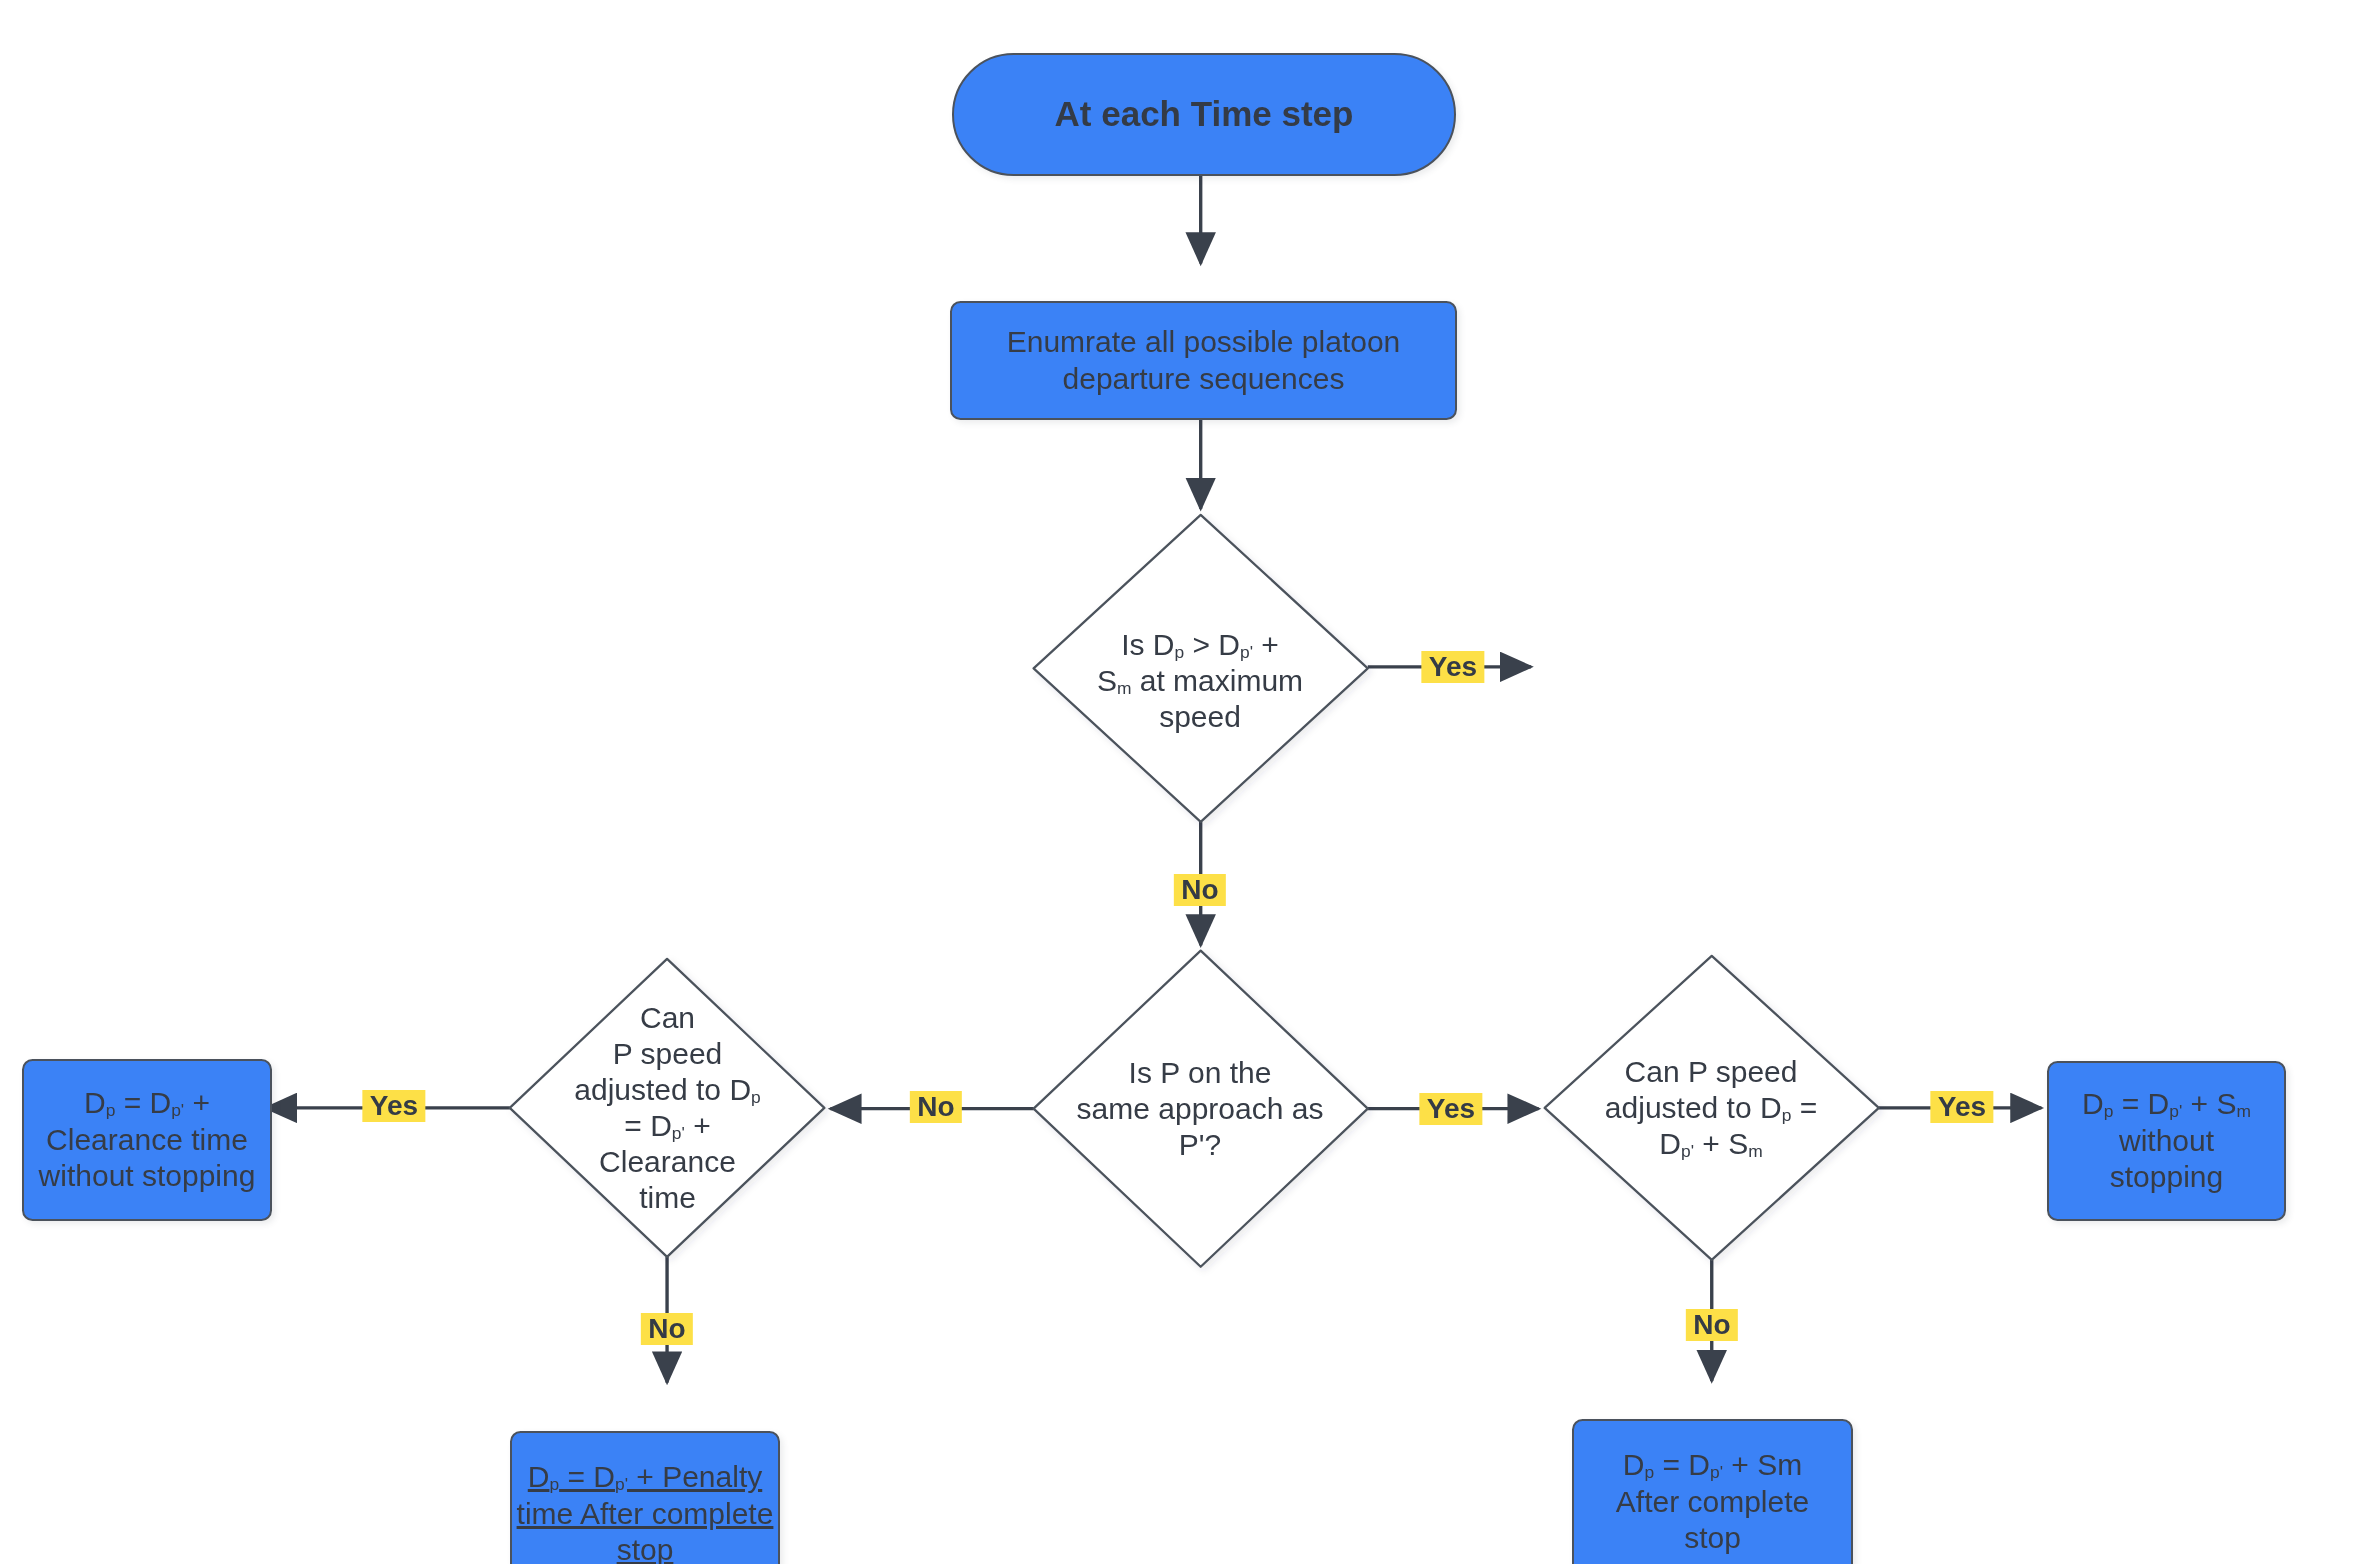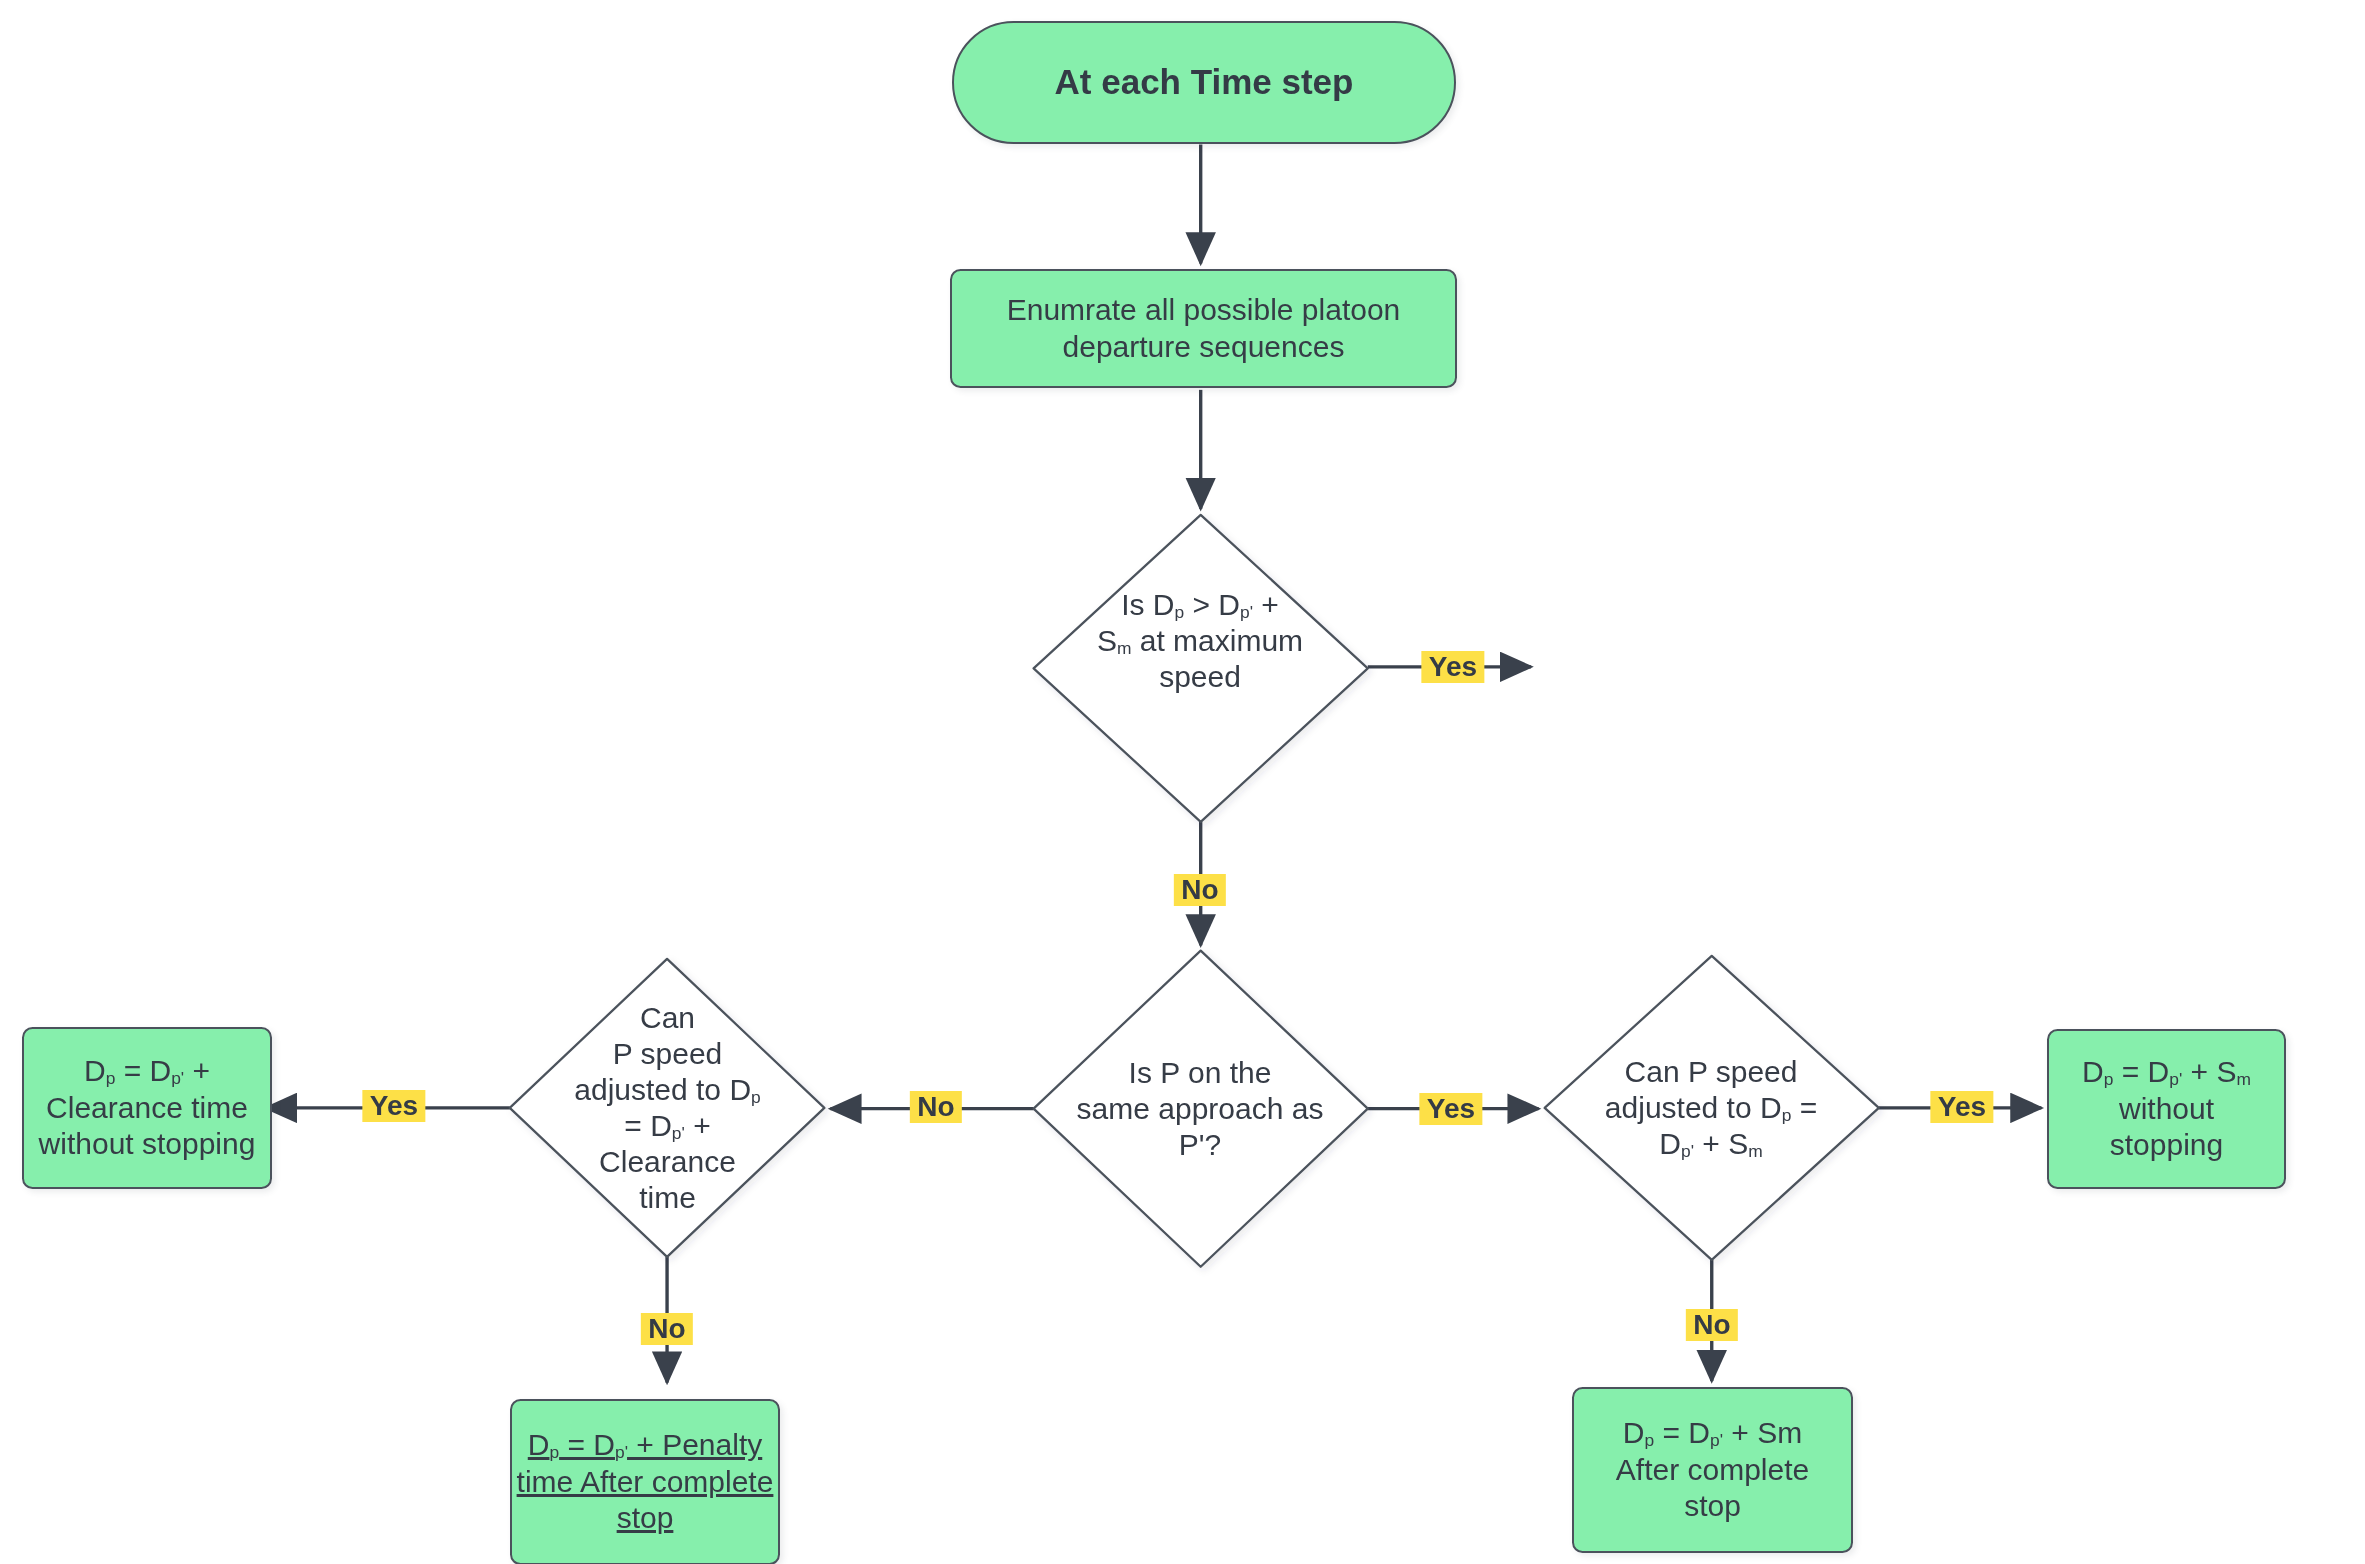--- a/index.html
+++ b/index.html
@@ -22,30 +22,31 @@
   }
   svg.connector-layer {
     position: absolute;
     left: 0; top: 0;
     width: 2366px;
     height: 1564px;
   }
   .node {
     position: absolute;
     box-sizing: border-box;
-    background: #86efac;
+    background: #3b82f6;
     border: 2.3px solid #4b525c;
     display: flex;
     align-items: center;
     justify-content: center;
     text-align: center;
     font-size: 30px;
     line-height: 1.22;
     color: #363c46;
     box-shadow: 3px 3px 6px rgba(60,65,75,0.10);
+    margin-top: 32px;
   }
   .terminal {
     border-radius: 68px;
     font-size: 35px;
     font-weight: bold;
     color: #343b46;
   }
   .process {
     border-radius: 10.5px;
   }
@@ -149,21 +150,21 @@
   </div>
 
   <div class="node process" style="left:1572px; top:1387px; width:281px; height:166px;">
     <div>
         <div><span>D</span><sub>p</sub><span> = D</span><sub>p'</sub><span> + Sm</span></div>
         <div><span>After complete</span></div>
         <div><span>stop</span></div>
       </div>
   </div>
 
-  <div class="diamond-text" style="left:1033px; top:487px; width:334px; height:307px;">
+  <div class="diamond-text" style="left:1033px; top:527px; width:334px; height:307px;">
     <div>
         <div><span>Is D</span><sub>p</sub><span> &gt; D</span><sub>p'</sub><span> +</span></div>
         <div><span>S</span><sub>m</sub><span> at maximum</span></div>
         <div><span>speed</span></div>
       </div>
   </div>
 
   <div class="diamond-text" style="left:1033px; top:951px; width:334px; height:316px;">
     <div>
         <div><span>Is P on the</span></div>

